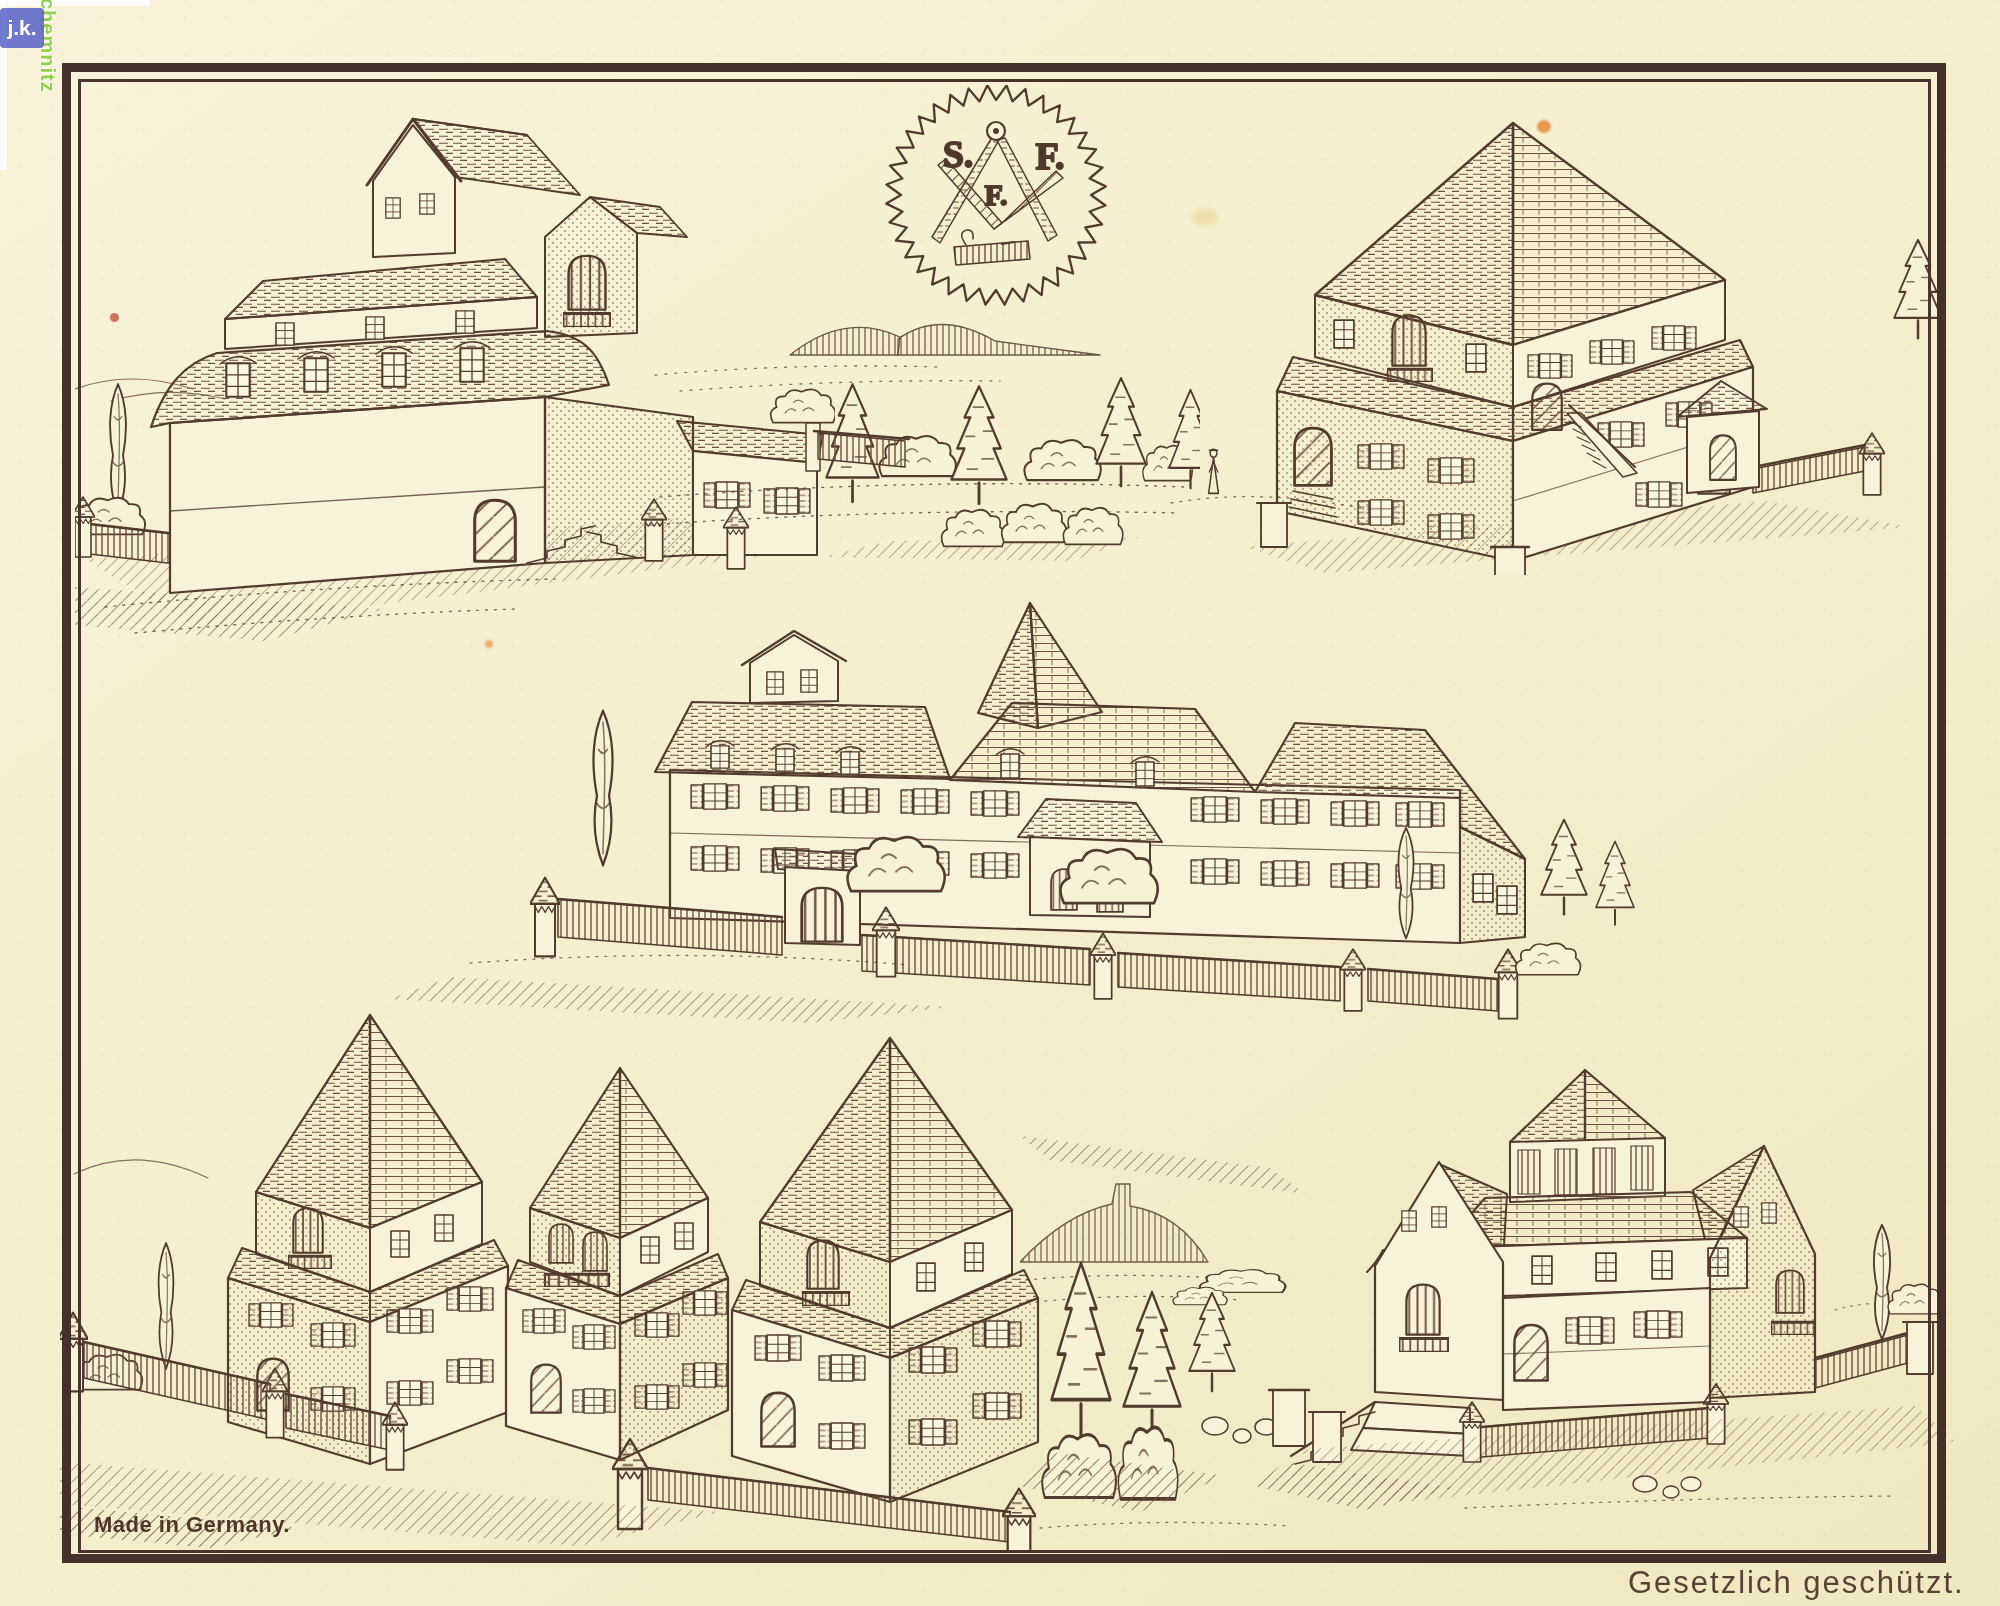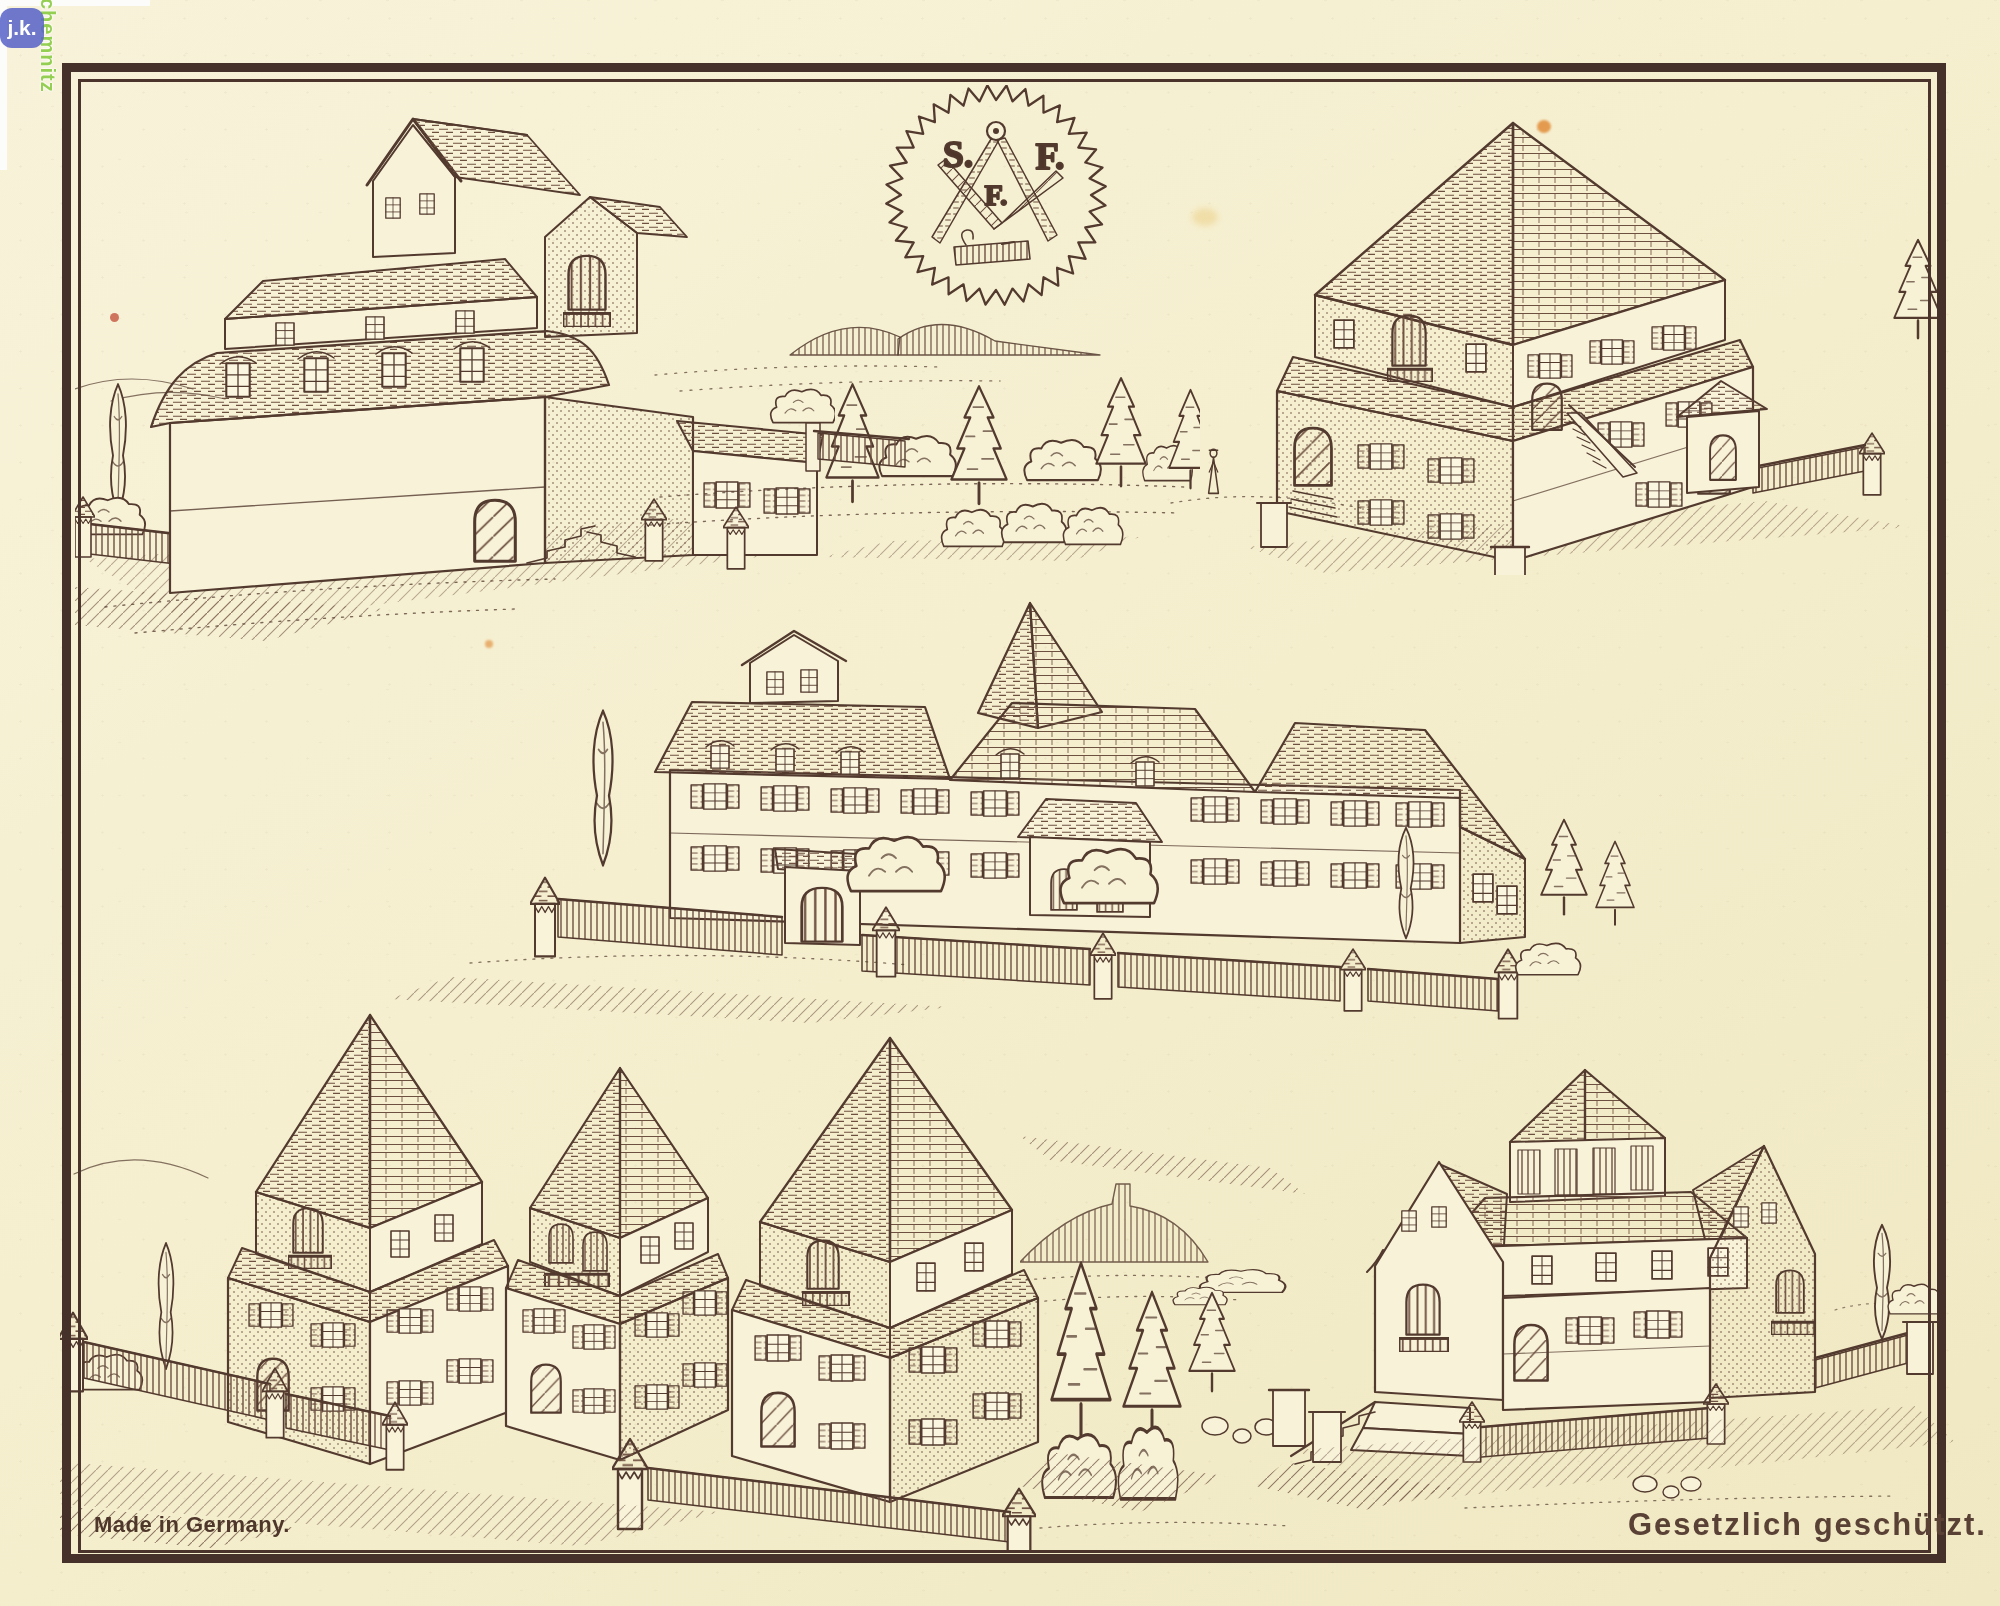--- a/index.html
+++ b/index.html
@@ -11,24 +11,24 @@
                           radial-gradient(rgba(130,95,60,.05) 1px,transparent 1.4px);
          background-size:41px 37px,67px 53px;background-position:0 0,19px 27px;}
   .edge-top{position:absolute;left:0;top:0;width:150px;height:6px;background:#fcfcfa;}
   .edge-left{position:absolute;left:0;top:0;width:7px;height:170px;background:#fcfcfa;}
   .frame{position:absolute;box-sizing:border-box;}
   .frame-outer{left:62px;top:63px;width:1884px;height:1500px;border:9px solid #46302a;}
   .frame-inner{left:78px;top:79px;width:1853px;height:1474px;border:3px solid #4b342c;}
   .scene{position:absolute;}
   .caption{position:absolute;color:#4f362b;white-space:nowrap;}
   .caption-left{left:94px;top:1512px;font-size:22px;font-weight:bold;letter-spacing:.5px;}
-  .caption-right{left:1628px;top:1507px;font-size:31px;font-weight:700;letter-spacing:2px;color:#5a4136;text-align:right;}
+  .caption-right{left:1628px;top:1565px;font-size:31px;font-weight:400;letter-spacing:2px;color:#5a4136;text-align:right;}
   .wm-badge{position:absolute;left:0;top:8px;width:44px;height:40px;background:rgba(86,97,199,.85);
             color:#fff;font-weight:bold;font-size:21px;display:flex;align-items:center;justify-content:center;
-            border-radius:12px;z-index:5;}
+            border-radius:4px;z-index:5;}
   .wm-city{position:absolute;left:36px;top:-2px;writing-mode:vertical-rl;font-weight:bold;font-size:20px;
            color:#94cf52;letter-spacing:1px;z-index:4;
            text-shadow:0 0 2px #fff,0 0 2px #fff,0 0 3px #fff;}
   .stain{position:absolute;border-radius:50%;pointer-events:none;}
   text.tm{font-family:"Liberation Serif",serif;font-weight:bold;fill:#4f362b;}
 </style>
 </head>
 <body>
 
 <div class="page">

